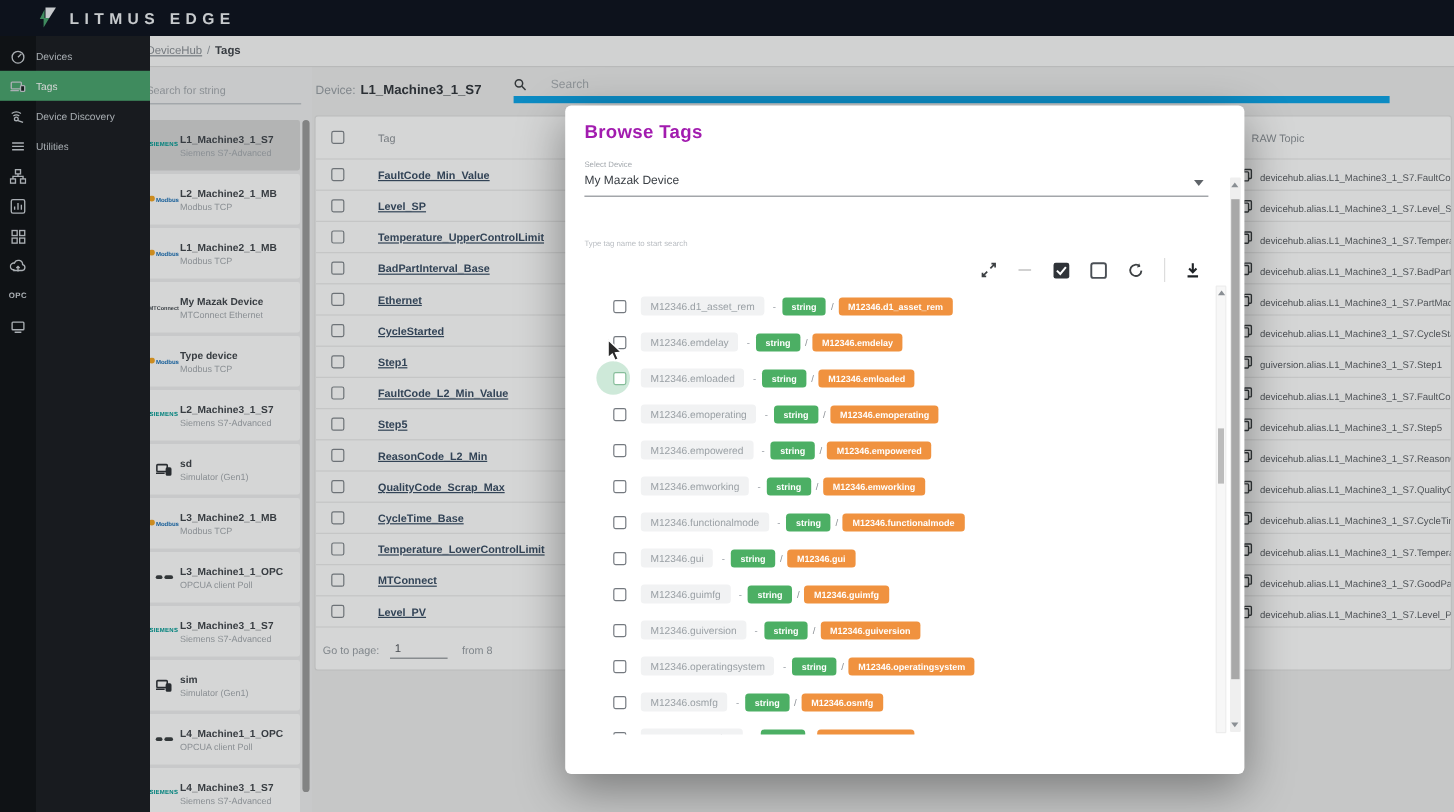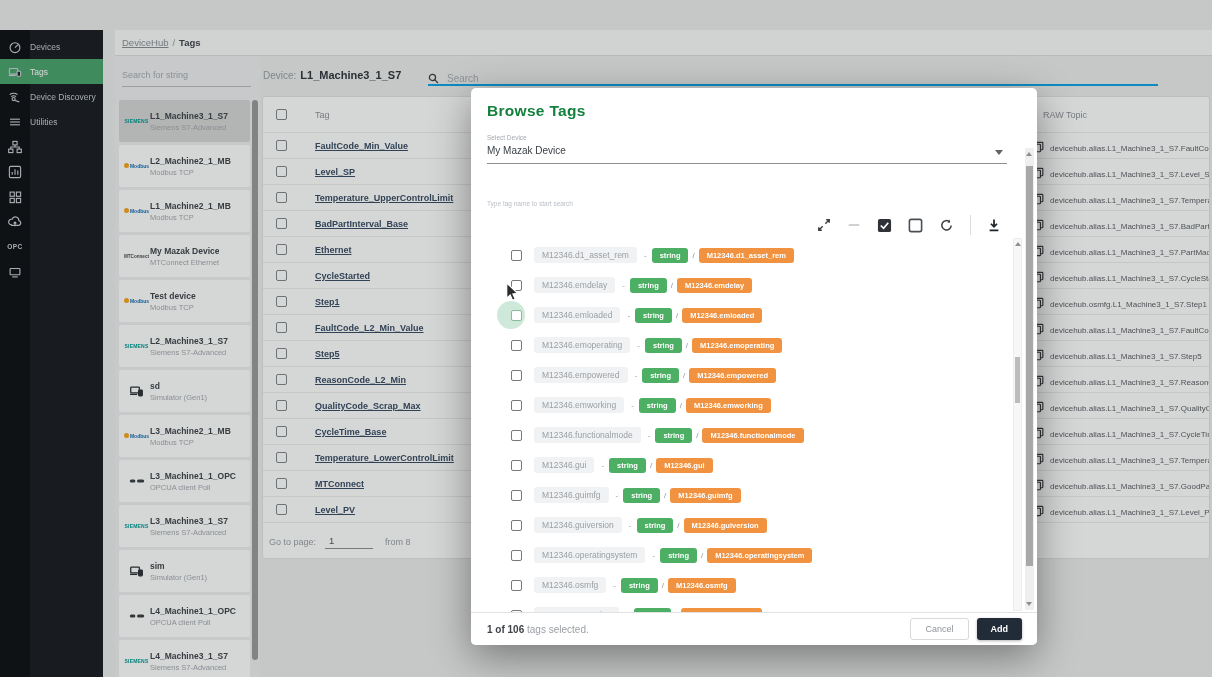--- a/index.html
+++ b/index.html
@@ -8,21 +8,21 @@
     position:relative; width:1212px; height:677px; overflow:hidden;
     background:#ededed; font-family:"Liberation Sans", sans-serif;
     -webkit-font-smoothing:antialiased;
   }
   
   .topbar { position:absolute; left:0; top:0; width:1212px; height:30px;
     background:#0f1420; display:flex; align-items:center; padding-left:30px; z-index:3;}
   .brand { display:flex; align-items:center; gap:9px; }
   .brand-text { color:#eef1f4; font-size:13px; font-weight:bold; letter-spacing:4.5px; }
   
-  .sidebar { position:absolute; left:0; top:30px; width:103px; height:647px;
+  .sidebar { position:absolute; left:0; top:30px; width:125px; height:647px;
     background:linear-gradient(90deg,#121418 0,#121418 30px,#1c1f23 30px); z-index:3; padding-top:4px;}
   .nav-row { height:25px; display:flex; align-items:center; cursor:pointer; }
   .nav-row.active { background:#4ba56f; }
   .nav-ico { width:30px; display:flex; justify-content:center; align-items:center; flex:none; }
   .nav-ico svg { display:block; }
   .nav-lbl { font-size:8.5px; color:#c9ced4; white-space:nowrap; overflow:hidden; }
   .nav-row.active .nav-lbl { color:#fff; }
   .opc-txt { font-size:6.5px; font-weight:bold; color:#cdd2d7; letter-spacing:.5px; }
   
   .crumbbar { position:absolute; left:115px; top:30px; width:1097px; height:26px;
@@ -47,21 +47,21 @@
   .lg-modbus { font-size:5px; font-weight:bold; color:#1a6fb5; white-space:nowrap; }
   .lg-modbus i { display:inline-block; width:5px; height:5px; border-radius:50%; background:#f5a623; margin-right:1px; }
   .lg-mtconnect { font-size:4.6px; font-weight:bold; color:#4a4f55; }
   .dev-scroll { position:absolute; right:2px; top:44px; width:6px; height:560px;
     background:#9c9c9c; border-radius:3px; }
   
   .main { position:absolute; left:260px; top:56px; width:952px; height:621px; }
   .main-title { position:absolute; left:3px; top:13px; font-size:10px; color:#9aa0a6; }
   .main-title b { color:#33383e; font-size:11px; font-weight:bold; margin-left:4px; }
   .main-search { position:absolute; left:168px; top:9px; width:730px; height:21px;
-    border-bottom:2px solid #0ea5e9; display:flex; align-items:flex-end; gap:8px; cursor:text; }
+    border-bottom:6px solid #0ea5e9; display:flex; align-items:flex-start; gap:20px; cursor:text; }
   .main-search span { font-size:10px; color:#a9aeb3; }
   .table-card { position:absolute; left:2px; top:40px; width:948px; height:463px;
     background:#fff; border:1px solid #e2e2e2; border-radius:3px; overflow:hidden; }
   .t-head { position:relative; height:35px; }
   .t-head .cb { position:absolute; left:13px; top:12px; }
   .t-head-tag { position:absolute; left:52px; top:13px; font-size:9px; color:#8f949a; }
   .t-head-raw { position:absolute; left:780px; top:13px; font-size:9px; color:#8f949a; white-space:nowrap; }
   .t-row { position:relative; height:26px; border-top:1px solid #ececec; }
   .t-row .cb { position:absolute; left:13px; top:7px; }
   .tag-link { position:absolute; left:52px; top:8px; font-size:9px; color:#3b4f66;
@@ -75,21 +75,21 @@
   .pg-lbl { position:absolute; left:6px; top:14px; }
   .pg-input { position:absolute; left:62px; top:8px; width:48px; height:18px;
     border-bottom:1px solid #8d9196; color:#55595f; font-size:9.5px; padding:4px 0 0 4px; cursor:text; }
   .pg-from { position:absolute; left:122px; top:14px; }
   
   .overlay { position:absolute; left:0; top:0; width:1212px; height:677px;
     background:rgba(8,10,12,.17); z-index:4; }
   
   .modal { position:absolute; left:471px; top:88px; width:566px; height:557px; background:#fff;
     border-radius:5px; box-shadow:0 12px 40px rgba(0,0,0,.4); z-index:6; overflow:hidden; }
-  .m-title { position:absolute; left:16px; top:14px; font-size:15.5px; color:#15803d;
+  .m-title { position:absolute; left:16px; top:14px; font-size:15.5px; color:#a21caf;
     letter-spacing:.3px; font-weight:bold; }
   .m-select { position:absolute; left:16px; top:46px; width:520px; height:30px;
     border-bottom:1px solid #8d9196; cursor:pointer; }
   .m-select-lbl { font-size:6.5px; color:#a3a8ad; }
   .m-select-val { font-size:10px; color:#3b4046; margin-top:4px; }
   .m-caret { position:absolute; right:4px; bottom:8px; width:0; height:0;
     border-left:4px solid transparent; border-right:4px solid transparent; border-top:5px solid #5f6469; }
   .m-search { position:absolute; left:16px; top:88px; width:535px; height:21px;
     border-bottom:1px solid #8d9196; font-size:10px; color:#abb0b5; padding-top:5px; cursor:text; }
   .m-helper { position:absolute; left:16px; top:112px; font-size:6.5px; color:#b9bdc2; }
@@ -133,20 +133,29 @@
   .btn-add { border:none; color:#fff; margin-left:8px; font-weight:bold;
     box-shadow:0 1px 3px rgba(0,0,0,.3); }
   
   .cursor { position:absolute; left:505px; top:283px; z-index:9; }
 </style>
 </head>
 <body>
 
 <div class="app">
 
+  <div class="topbar">
+    <div class="brand">
+      <svg width="19" height="20" viewBox="0 0 24 24">
+        <polygon points="10,1 21,1 14,12 10,12" fill="#eef1f4"></polygon>
+        <polygon points="9,3 9,12 14,12 8,22 8,13 4,13" fill="#4ba56f"></polygon>
+      </svg>
+      <span class="brand-text">LITMUS EDGE</span>
+    </div>
+  </div>
 
   <div class="sidebar" id="sidebar">
       <div class="nav-row">
         <span class="nav-ico">
           <svg width="14" height="14" viewBox="0 0 20 20" fill="none" stroke="#ccd1d6" stroke-width="1.6">
             <circle cx="10" cy="11" r="7"></circle>
             <line x1="10" y1="11" x2="14" y2="7"></line>
           </svg>
         </span>
         <span class="nav-lbl">Devices</span>
@@ -284,21 +293,21 @@
     <span class="dev-txt">
       <div class="dev-name">My Mazak Device</div>
       <div class="dev-sub">MTConnect Ethernet</div>
     </span>
         </div>
         <div class="dev-card">
           <span class="dev-logo">
             <span class="lg-modbus"><i></i>Modbus</span>
           </span>
     <span class="dev-txt">
-      <div class="dev-name">Test device</div>
+      <div class="dev-name">Type device</div>
       <div class="dev-sub">Modbus TCP</div>
     </span>
         </div>
         <div class="dev-card">
           <span class="dev-logo">
             <span class="lg-siemens">SIEMENS</span>
           </span>
     <span class="dev-txt">
       <div class="dev-name">L2_Machine3_1_S7</div>
       <div class="dev-sub">Siemens S7-Advanced</div>
@@ -470,21 +479,21 @@
     </span>
           </div>
           <div class="t-row">
             <span class="cb"></span>
     <span class="tag-link">Step1</span>
     <span class="raw-cell">
       <span><svg width="11" height="12" viewBox="0 0 14 15" fill="none" stroke="#3c4043" stroke-width="1.5">
                   <rect x="4.5" y="1.5" width="8" height="9.5" rx="1"></rect>
                   <rect x="1.5" y="4" width="8" height="9.5" rx="1" fill="#fff"></rect>
                 </svg></span>
-      <span class="raw-topic">devicehub.osmfg.L1_Machine3_1_S7.Step1</span>
+      <span class="raw-topic">guiversion.alias.L1_Machine3_1_S7.Step1</span>
     </span>
           </div>
           <div class="t-row">
             <span class="cb"></span>
     <span class="tag-link">FaultCode_L2_Min_Value</span>
     <span class="raw-cell">
       <span><svg width="11" height="12" viewBox="0 0 14 15" fill="none" stroke="#3c4043" stroke-width="1.5">
                   <rect x="4.5" y="1.5" width="8" height="9.5" rx="1"></rect>
                   <rect x="1.5" y="4" width="8" height="9.5" rx="1" fill="#fff"></rect>
                 </svg></span>
@@ -741,26 +750,20 @@
     <div class="m-scroll-inner">
       <span class="arr-up"></span>
       <span class="thumb"></span>
     </div>
     <div class="m-scroll-outer">
       <span class="arr-up"></span>
       <span class="thumb"></span>
       <span class="arr-dn"></span>
     </div>
 
-    <div class="m-footer">
-      <span class="f-text"><b>1 of 106</b> <span>tags selected.</span></span>
-      <span class="f-spacer"></span>
-      <button class="btn btn-cancel">Cancel</button>
-      <button class="btn btn-add" id="addbtn" style="background: rgb(34, 44, 57);">Add</button>
-    </div>
   </div>
 
   <div class="cursor">
     <svg width="17" height="19" viewBox="0 0 12 14">
       <path d="M1 0 L1 11.2 L3.6 8.9 L5.3 12.8 L7.3 11.9 L5.6 8.1 L9.2 7.7 Z" fill="#2a2a2a" stroke="#fff" stroke-width="0.9"></path>
     </svg>
   </div>
 
 </div>
 

